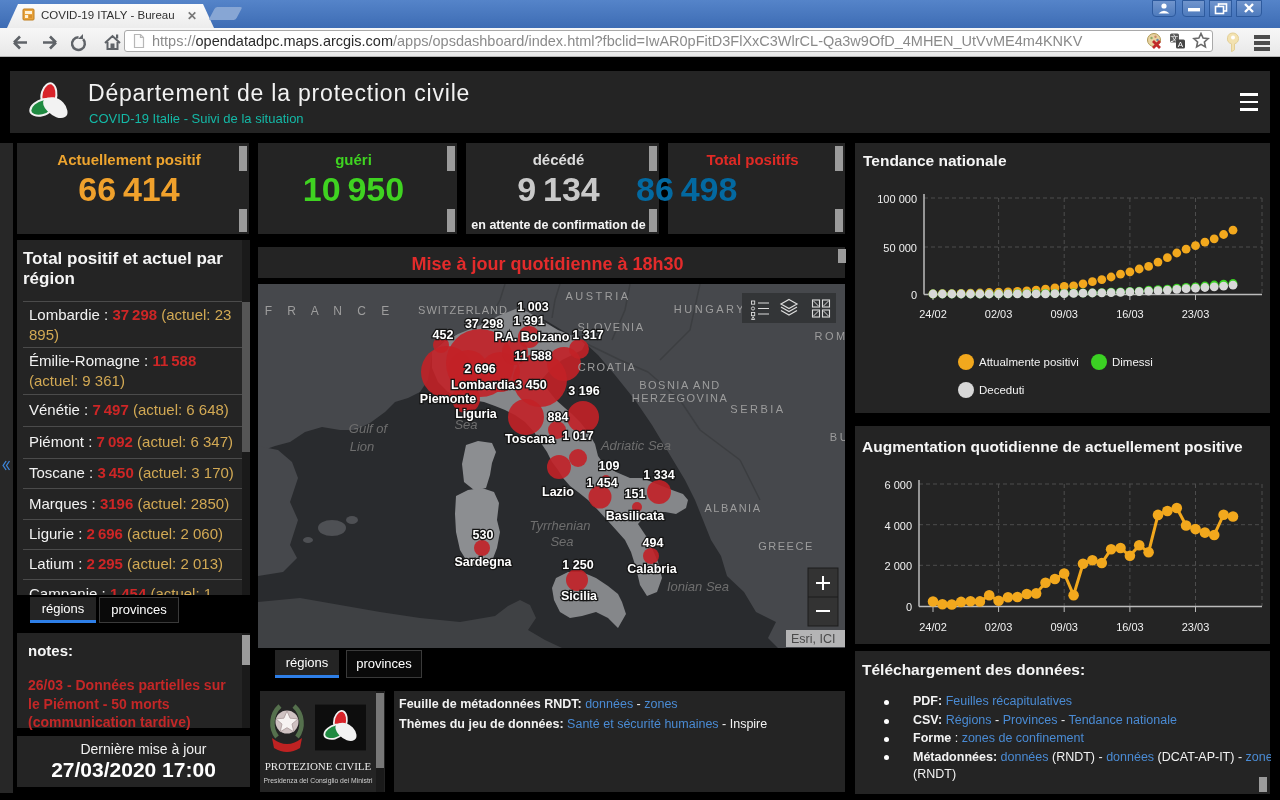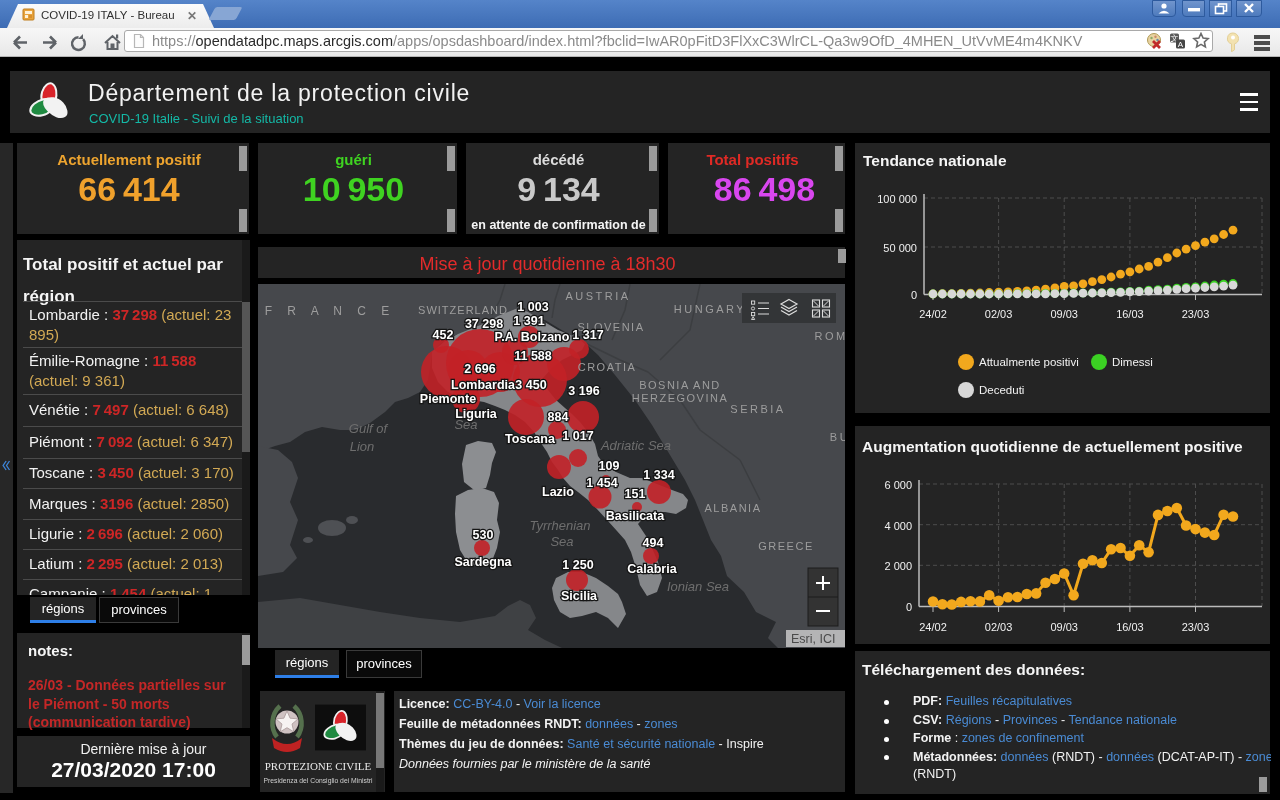--- a/index.html
+++ b/index.html
@@ -103,31 +103,31 @@
 <div class="panel" style="left:466px;top:143px;width:193px;height:91px;"></div>
 <div class="panel" style="left:668px;top:143px;width:177px;height:91px;"></div>
 <div class="abs" style="left:17px;top:151px;width:224px;text-align:center;font-size:15px;font-weight:bold;color:#eda42f;">Actuellement positif</div>
 <div class="abs" style="left:17px;top:170px;width:224px;text-align:center;font-size:34px;font-weight:bold;color:#f0a12c;">66 414</div>
 <div class="abs" style="left:258px;top:151px;width:191px;text-align:center;font-size:15px;font-weight:bold;color:#3fd321;">guéri</div>
 <div class="abs" style="left:258px;top:170px;width:191px;text-align:center;font-size:34px;font-weight:bold;color:#3fd321;">10 950</div>
 <div class="abs" style="left:466px;top:151px;width:185px;text-align:center;font-size:15px;font-weight:bold;color:#dcdcdc;">décédé</div>
 <div class="abs" style="left:466px;top:170px;width:185px;text-align:center;font-size:34px;font-weight:bold;color:#c9c9c9;">9 134</div>
 <div class="abs" style="left:466px;top:218px;width:185px;text-align:center;font-size:12.5px;font-weight:bold;color:#f5f5f5;">en attente de confirmation de</div>
 <div class="abs" style="left:668px;top:151px;width:169px;text-align:center;font-size:15px;font-weight:bold;color:#e02a25;">Total positifs</div>
-<div class="abs" style="left:680px;top:170px;width:169px;text-align:center;font-size:34px;font-weight:bold;color:#d946ef;">86 498</div>
+<div class="abs" style="left:636px;top:170px;width:169px;text-align:left;font-size:34px;font-weight:bold;color:#0369a1;">86 498</div>
 <div class="sbt" style="left:239px;top:146px;height:25px;"></div>
 <div class="sbt" style="left:239px;top:209px;height:23px;"></div>
 <div class="sbt" style="left:447px;top:146px;height:25px;"></div>
 <div class="sbt" style="left:447px;top:209px;height:23px;"></div>
 <div class="sbt" style="left:649px;top:146px;height:25px;"></div>
 <div class="sbt" style="left:649px;top:209px;height:23px;"></div>
 <div class="sbt" style="left:835px;top:146px;height:25px;"></div>
 <div class="sbt" style="left:835px;top:209px;height:23px;"></div>
 <div class="panel" style="left:17px;top:240px;width:233px;height:355px;"></div>
-<div class="abs" style="left:23px;top:249px;width:207px;font-size:17px;font-weight:bold;color:#f5f5f5;line-height:32px;">Total positif et actuel par région</div>
+<div class="abs" style="left:23px;top:249px;width:207px;font-size:17px;font-weight:bold;color:#f5f5f5;line-height:20px;">Total positif et actuel par région</div>
 <div class="row" style="top:301px;height:46px;">Lombardie : <span class="rn">37 298</span> <span class="ra">(actuel: 23<br>895)</span></div>
 <div class="row" style="top:347px;height:47px;">Émilie-Romagne : <span class="rn">11 588</span><br><span class="ra">(actuel: 9 361)</span></div>
 <div class="row" style="top:394px;height:32px;line-height:24px;">Vénétie : <span class="rn">7 497</span> <span class="ra">(actuel: 6 648)</span></div>
 <div class="row" style="top:426px;height:32px;line-height:24px;">Piémont : <span class="rn">7 092</span> <span class="ra">(actuel: 6 347)</span></div>
 <div class="row" style="top:458px;height:30px;line-height:22px;">Toscane : <span class="rn">3 450</span> <span class="ra">(actuel: 3 170)</span></div>
 <div class="row" style="top:488px;height:31px;line-height:23px;">Marques : <span class="rn">3196</span> <span class="ra">(actuel: 2850)</span></div>
 <div class="row" style="top:519px;height:30px;line-height:22px;">Ligurie : <span class="rn">2 696</span> <span class="ra">(actuel: 2 060)</span></div>
 <div class="row" style="top:549px;height:30px;line-height:22px;">Latium : <span class="rn">2 295</span> <span class="ra">(actuel: 2 013)</span></div>
 <div class="row" style="top:579px;height:16px;overflow:hidden;line-height:22px;">Campanie : <span class="rn">1 454</span> <span class="ra">(actuel: 1</span></div>
 <div class="sb" style="left:242px;top:240px;height:355px;"></div>
@@ -136,21 +136,21 @@
 <div class="abs" style="left:99px;top:597px;width:80px;height:26px;background:#0a0a0a;border:1px solid #3a3a3a;color:#fff;font-size:13px;text-align:center;line-height:24px;">provinces</div>
 <div class="panel" style="left:17px;top:633px;width:233px;height:95px;"></div>
 <div class="abs" style="left:28px;top:642px;font-size:15px;font-weight:bold;color:#f5f5f5;">notes:</div>
 <div class="abs" style="left:28px;top:676px;width:205px;font-size:14px;font-weight:bold;color:#c32727;line-height:18.5px;">26/03 - Données partielles sur le Piémont - 50 morts (communication tardive)</div>
 <div class="sb" style="left:242px;top:633px;height:95px;"></div>
 <div class="sbt" style="left:242px;top:635px;height:30px;"></div>
 <div class="panel" style="left:17px;top:736px;width:233px;height:51px;"></div>
 <div class="abs" style="left:27px;top:741px;width:233px;text-align:center;font-size:14px;color:#f0f0f0;">Dernière mise à jour</div>
 <div class="abs" style="left:17px;top:758px;width:233px;text-align:center;font-size:21px;font-weight:bold;color:#fff;">27/03/2020 17:00</div>
 <div class="panel" style="left:258px;top:247px;width:587px;height:31px;"></div>
-<div class="abs" style="left:258px;top:254px;width:579px;text-align:center;font-size:18px;font-weight:normal;color:#e32b2b;">Mise à jour quotidienne à 18h30</div>
+<div class="abs" style="left:258px;top:254px;width:579px;text-align:center;font-size:18px;font-weight:bold;color:#e32b2b;">Mise à jour quotidienne à 18h30</div>
 <div class="sbt" style="left:838px;top:249px;height:14px;"></div>
 <svg class="abs" style="left:258px;top:284px" width="587" height="364" viewBox="258 284 587 364" font-family="Liberation Sans,sans-serif">
 <rect x="258" y="284" width="587" height="364" fill="#292b2e"></rect>
 <path d="M258,284 L845,284 L845,648 L778,648 L768,638 L776,622 L756,612 L744,592 L727,576 L721,556 L711,540 L703,520 L695,500 L685,480 L670,455 L652,425 L635,400 L615,375 L598,355 L585,343 L565,332 L545,320 L525,315 L505,320 L488,327 L470,331 L452,336 L440,344 L432,355 L428,380 L420,392 L408,398 L395,402 L385,412 L370,423 L355,430 L340,430 L322,427 L305,432 L290,442 L275,446 L258,452 Z" fill="#46484c"></path>
 <path d="M258,446 L278,450 L292,462 L298,478 L290,502 L298,520 L290,545 L297,558 L283,572 L258,576 Z" fill="#46484c"></path>
 <ellipse cx="332" cy="528" rx="14" ry="8" fill="#4e5054"></ellipse>
     <ellipse cx="352" cy="520" rx="6" ry="4" fill="#4e5054"></ellipse>
     <ellipse cx="308" cy="540" rx="5" ry="3" fill="#4e5054"></ellipse>
 <path d="M258,602 L300,598 L340,605 L380,612 L420,618 L460,622 L495,616 L508,606 L520,600 L530,605 L536,618 L528,630 L545,640 L562,648 L258,648 Z" fill="#3f4144"></path>
 <path d="M800,640 l18,-8 12,6 -6,10 -20,0 Z" fill="#46484c"></path>
@@ -264,24 +264,22 @@
 <svg class="abs" style="left:315px;top:697px" width="51" height="61" viewBox="-9 -8 118 106">
 <rect x="-9" y="-8" width="118" height="106" fill="#0d0d0d"></rect>
 <use href="#pc"></use>
 </svg>
 <div class="abs" style="left:263px;top:760px;width:110px;text-align:center;font-size:11px;color:#e8e8e8;font-family:'Liberation Serif',serif;white-space:nowrap;">PROTEZIONE CIVILE</div>
 <div class="abs" style="left:263px;top:777px;width:110px;text-align:center;font-size:6.8px;color:#cfcfcf;white-space:nowrap;">Presidenza del Consiglio dei Ministri</div>
 <div class="sb" style="left:376px;top:691px;height:101px;"></div>
 <div class="sbt" style="left:376px;top:693px;height:75px;background:#777;"></div>
 <div class="panel" style="left:394px;top:691px;width:451px;height:101px;"></div>
 <div class="abs" style="left:394px;top:691px;width:451px;height:101px;overflow:hidden;">
-<div class="lic" style="margin-top:6px;"><b>Licence:</b> <span class="lk">CC-BY-4.0</span> - <span class="lk">Voir la licence</span></div>
 <div class="lic" style="margin-top:6px;"><b>Feuille de métadonnées RNDT:</b> <span class="lk">données</span> - <span class="lk">zones</span></div>
-<div class="lic" style="margin-top:6px;"><b>Thèmes du jeu de données:</b> <span class="lk">Santé et sécurité nationale</span> - Inspire</div>
-<div class="lic" style="margin-top:6px;font-style:italic;">Données fournies par le ministère de la santé</div>
+<div class="lic" style="margin-top:6px;"><b>Thèmes du jeu de données:</b> <span class="lk">Santé et sécurité humaines</span> - Inspire</div>
 
 </div>
 <div class="panel" style="left:855px;top:143px;width:415px;height:270px;"></div>
 <div class="panel" style="left:855px;top:426px;width:415px;height:218px;"></div>
 <div class="panel" style="left:855px;top:651px;width:415px;height:143px;"></div>
 <div class="abs" style="left:863px;top:152px;font-size:15.5px;font-weight:bold;color:#f5f5f5;">Tendance nationale</div>
 <div class="abs" style="left:862px;top:438px;font-size:15.5px;font-weight:bold;color:#f5f5f5;white-space:nowrap;">Augmentation quotidienne de actuellement positive</div>
 <div class="abs" style="left:862px;top:661px;font-size:15.5px;font-weight:bold;color:#f5f5f5;">Téléchargement des données:</div>
 <div class="bu" style="top:700px;"></div>
 <div class="dl" style="top:694px;"><b>PDF:</b> <span class="lk">Feuilles récapitulatives</span></div>

